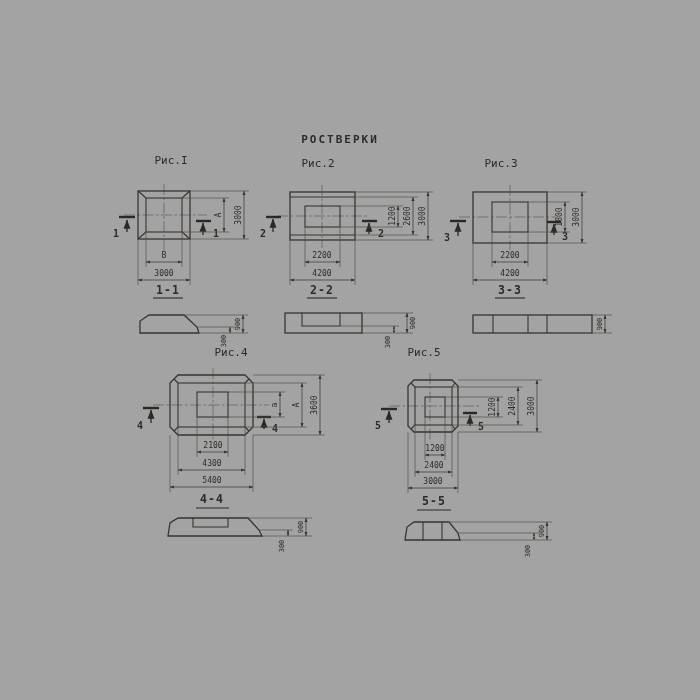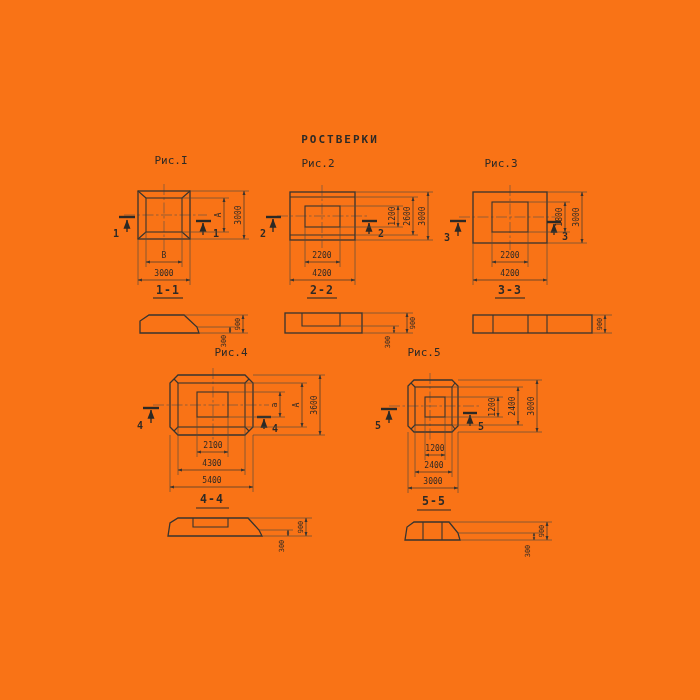--- a/index.html
+++ b/index.html
@@ -1,16 +1,16 @@
 <!DOCTYPE html>
 <html><head>
 <meta charset="utf-8">
 <style>
   html,body{margin:0;padding:0;background:#ffffff;}
-  .sheet{position:relative;width:700px;height:700px;background:#f97316;overflow:hidden;}
+  .sheet{position:relative;width:700px;height:700px;background:#a3a3a3;overflow:hidden;}
   svg{position:absolute;left:0;top:0;}
   svg text{font-family:"DejaVu Sans Mono","Liberation Mono",monospace;fill:#2e2a26;}
   .t-title{font-size:11px;letter-spacing:2px;font-weight:bold;}
   .t-cap{font-size:11px;}
   .t-dim{font-size:8px;}
   .t-small{font-size:7px;}
   .t-cut{font-size:10px;font-weight:bold;}
   .t-sec{font-size:11.5px;font-weight:bold;letter-spacing:1px;}
   .obj{stroke:#38342f;stroke-width:1.3;fill:none;stroke-linejoin:miter;}
   .obj2{stroke:#38342f;stroke-width:1.1;fill:none;}

